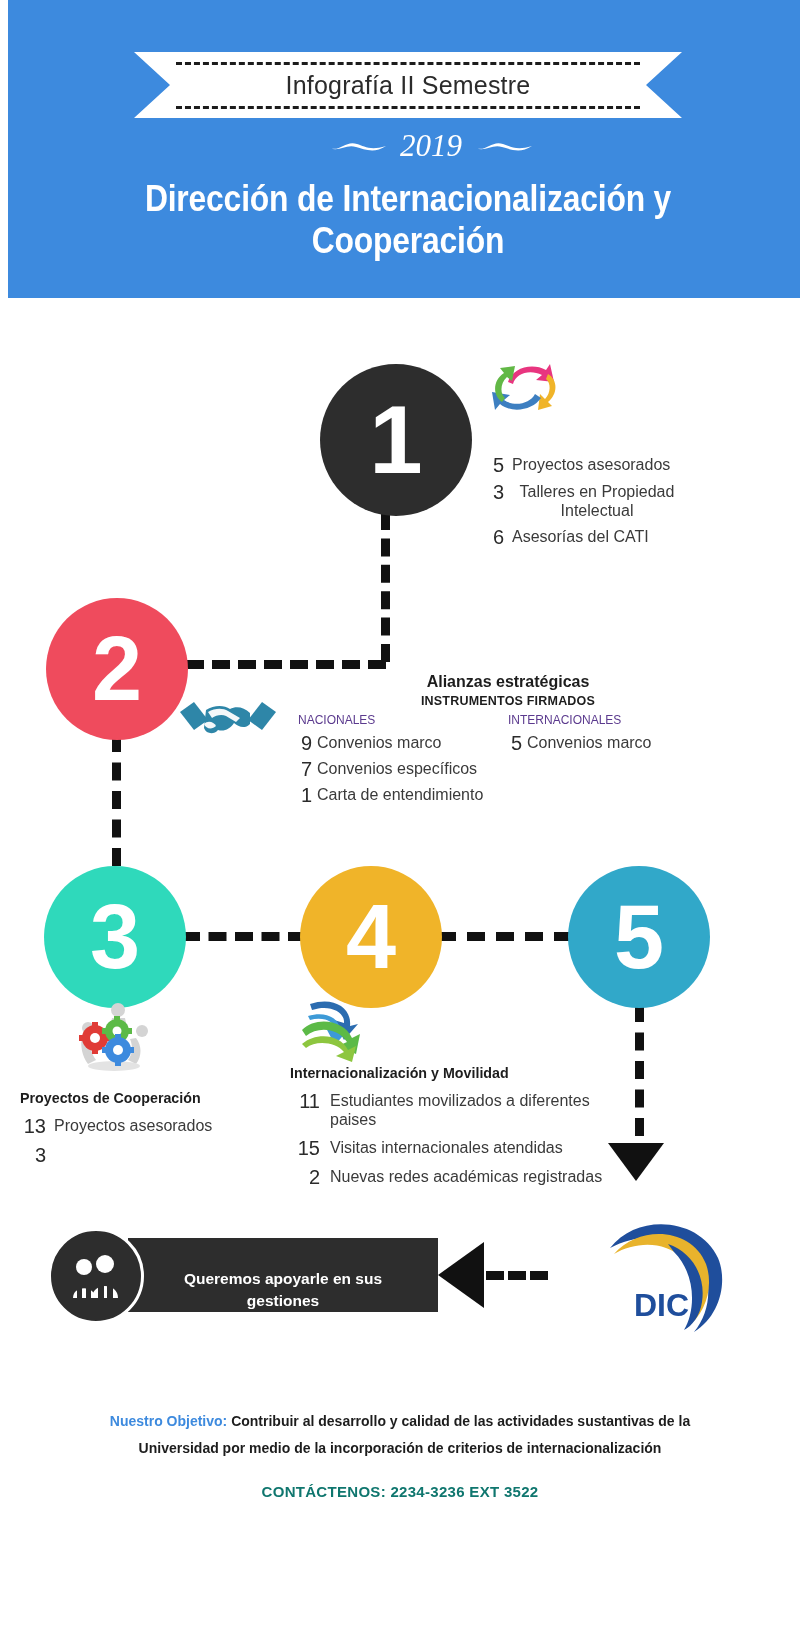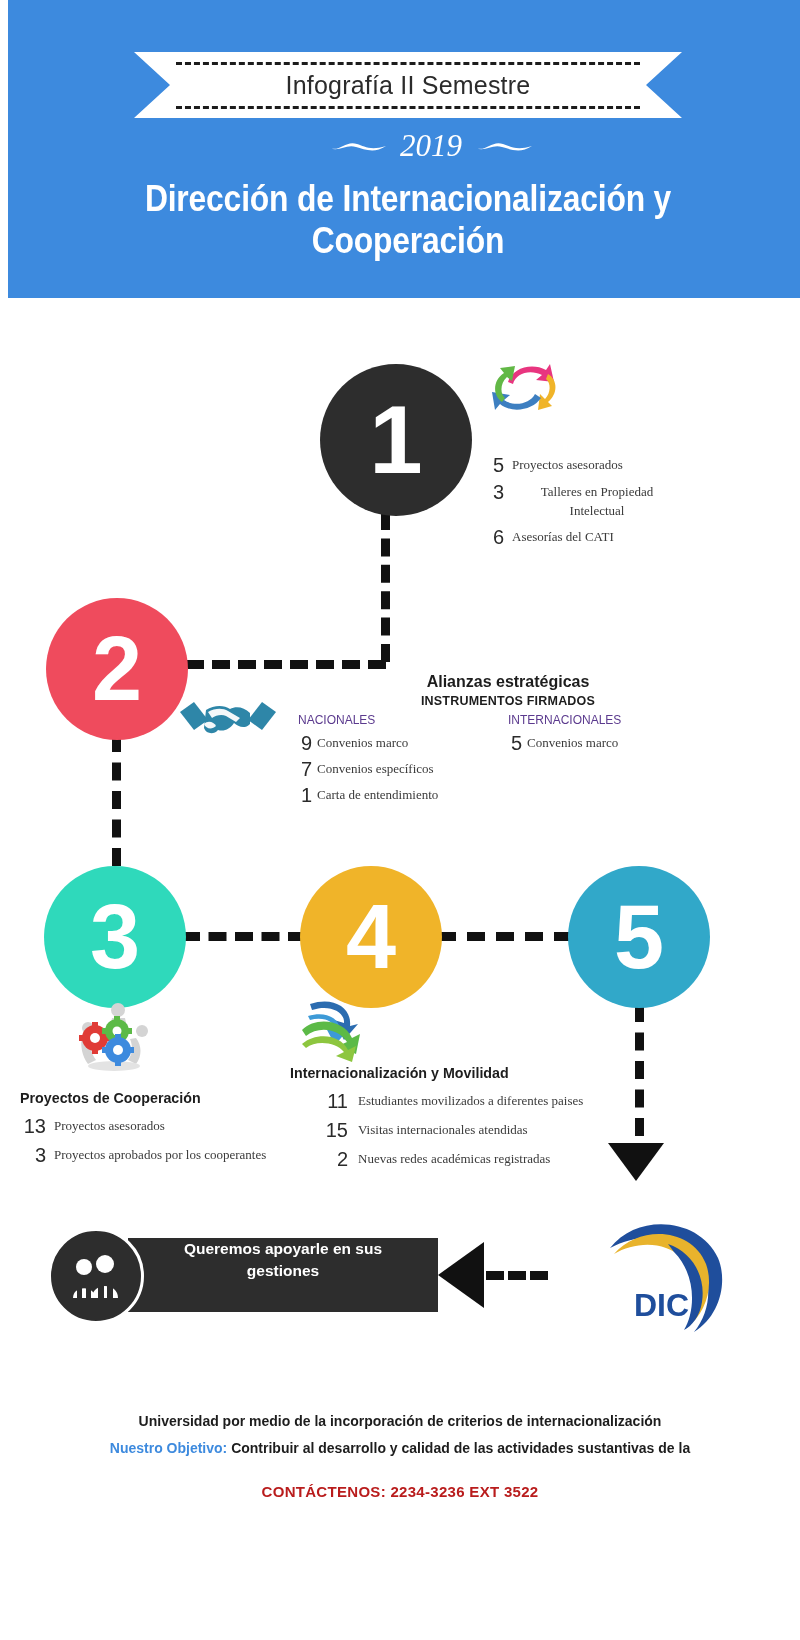--- a/index.html
+++ b/index.html
@@ -143,22 +143,22 @@
   .row { display: flex; align-items: flex-start; margin-top: 7px; }
   .row .num {
     font-family: "Liberation Sans", sans-serif;
     font-size: 20px;
     color: #2b2b2b;
     text-align: right;
     flex: 0 0 auto;
     line-height: 20px;
   }
   .row .lbl {
-    font-family: Liberation Serif, serif;
-    font-size: 13px;
+    font-family: Liberation Sans, sans-serif;
+    font-size: 16px;
     color: #3a3a3a;
     line-height: 19px;
     margin-left: 8px;
   }
 
   
   .sec1 { left: 482px; top: 150px; width: 200px; text-align: center; }
   .sec1 .blk-title { text-align: center; transform: none; }
   .sec1 .row { justify-content: flex-start; }
   .sec1 .num { width: 22px; }
@@ -189,21 +189,21 @@
 
   
   .sec3 { left: 20px; top: 790px; width: 260px; }
   .sec3 .num { width: 26px; }
   .sec3 .row { margin-top: 9px; }
 
   
   .sec4 { left: 290px; top: 765px; width: 330px; }
   .sec4 .num { width: 30px; }
   .sec4 .lbl { margin-left: 10px; }
-  .sec4 .row { margin-top: 9px; margin-left: 28px; }
+  .sec4 .row { margin-top: 9px; }
 
   
   .icon { position: absolute; }
   .ico1 { left: 488px; top: 62px;  width: 74px; height: 62px; }
   .ico2 { left: 178px; top: 398px; width: 100px; height: 50px; }
   .ico3 { left: 72px;  top: 700px; width: 82px;  height: 76px; }
   .ico4 { left: 300px; top: 700px; width: 66px;  height: 66px; }
 
   
   .people-circle {
@@ -214,21 +214,21 @@
     background: #2d2d2d;
     border: 3px solid #ffffff;
     display: flex; align-items: center; justify-content: center;
     z-index: 3;
   }
   .banner {
     position: absolute;
     left: 128px; top: 940px;
     width: 310px; height: 74px;
     background: #2d2d2d;
-    display: flex; align-items: flex-start; justify-content: center;
+    display: flex; align-items: flex-end; justify-content: center;
     text-align: center;
     z-index: 2;
   }
   .banner-text {
     font-family: "Liberation Sans Narrow", "Liberation Sans", sans-serif;
     font-weight: bold;
     font-size: 15.5px;
     line-height: 22px;
     color: #ffffff;
     width: 230px;
@@ -265,21 +265,21 @@
   }
   .footer-accent { color: #3d8ade; }
   .contact {
     position: absolute;
     left: 100px; top: 1185px;
     width: 600px;
     text-align: center;
     font-family: "Liberation Sans Narrow", "Liberation Sans", sans-serif;
     font-weight: bold;
     font-size: 15px;
-    color: #b91c1c;
+    color: #0f766e;
     letter-spacing: .3px;
   }
 </style>
 </head>
 <body>
 
 <div class="header">
 
   <div class="ribbon">
     <div class="ribbon-body"></div>
@@ -411,21 +411,20 @@
   </svg>
 
   <div class="blk sec3">
     <div class="blk-title">Proyectos de Cooperación</div>
     <div class="row">
       <span class="num">13</span>
       <span class="lbl">Proyectos asesorados</span>
     </div>
     <div class="row">
       <span class="num">3</span>
-      <span class="lbl">Proyectos aprobados por los cooperantes</span>
     </div>
   </div>
 
   <svg class="icon ico4" viewBox="0 0 66 66">
     <path d="M10 6 C34 -2, 52 10, 50 28 L58 26 L44 42 L34 22 L44 25 C45 14, 30 6, 12 12 Z" fill="#2b6cb0"></path>
     <path d="M8 18 C28 12, 42 22, 40 36 L47 33 L35 47 L26 30 L35 33 C36 24, 24 18, 10 22 Z" fill="#3d9ad7"></path>
     <path d="M2 32 C16 18, 44 22, 52 40 L60 36 L56 56 L38 48 L47 44 C38 30, 18 28, 6 38 Z" fill="#5cba47"></path>
     <path d="M2 46 C16 34, 40 36, 48 52 L56 48 L52 64 L36 58 L44 54 C36 44, 16 42, 6 50 Z" fill="#8dc63f"></path>
   </svg>
 
@@ -464,21 +463,21 @@
   <div class="dash-left"></div>
 
   <svg class="dic-logo" viewBox="0 0 132 120">
     <path d="M14 30 C42 -6, 104 0, 122 40 C132 64, 124 98, 98 114 C116 92, 118 58, 98 36 C78 14, 40 16, 14 30 Z" fill="#1f4e9c"></path>
     <path d="M18 36 C44 6, 96 10, 110 46 C118 68, 110 96, 90 110 C104 88, 104 58, 86 40 C68 22, 38 24, 18 36 Z" fill="#e8b32c"></path>
     <path d="M72 26 C96 34, 110 58, 106 84 C104 98, 96 108, 88 112 C100 92, 100 56, 78 34 Z" fill="#1f4e9c"></path>
     <text x="38" y="98" font-family="Liberation Sans, sans-serif" font-size="32" font-weight="bold" fill="#1f4e9c">DIC</text>
   </svg>
 
   <div class="footer">
-    <div class="footer-line">Universidad por medio de la incorporación de criterios de internacionalización</div>
     <div class="footer-line">
       <span class="footer-accent">Nuestro Objetivo:</span>
       <span>Contribuir al desarrollo y calidad de las actividades sustantivas de la</span>
     </div>
+    <div class="footer-line">Universidad por medio de la incorporación de criterios de internacionalización</div>
   </div>
 
   <div class="contact">CONTÁCTENOS:  2234-3236 EXT 3522</div>
 </div>
 
 </body></html>

